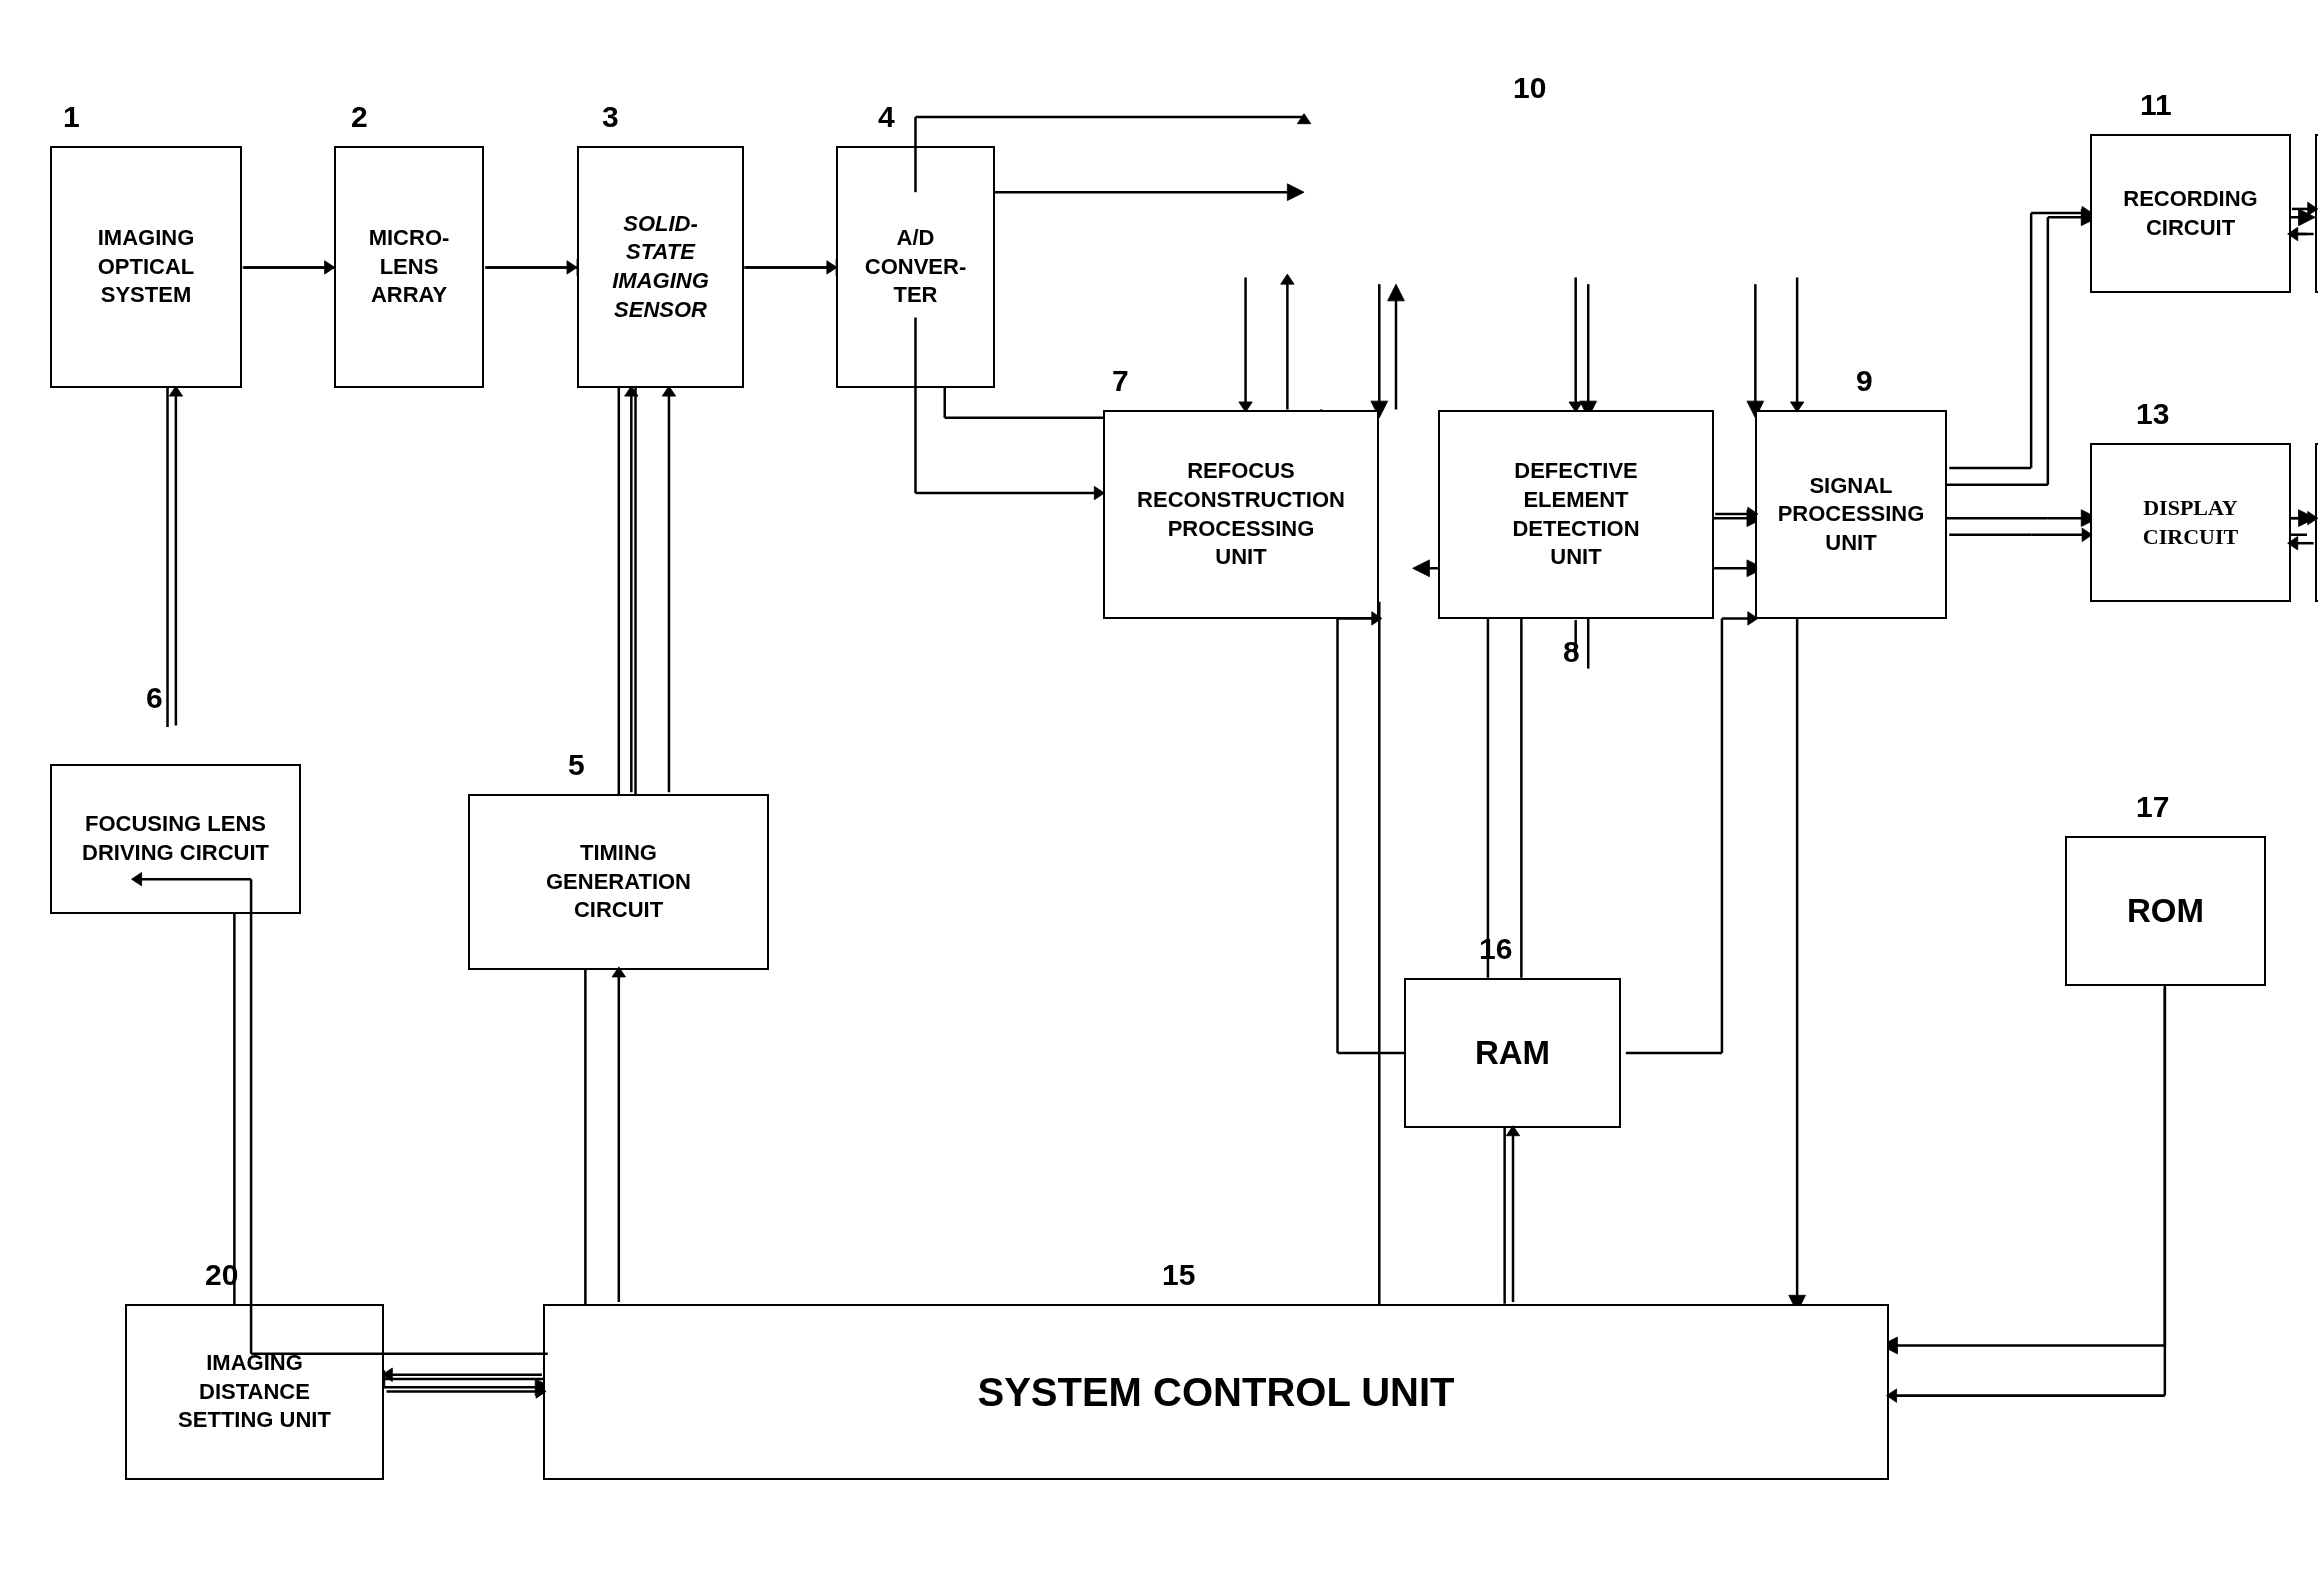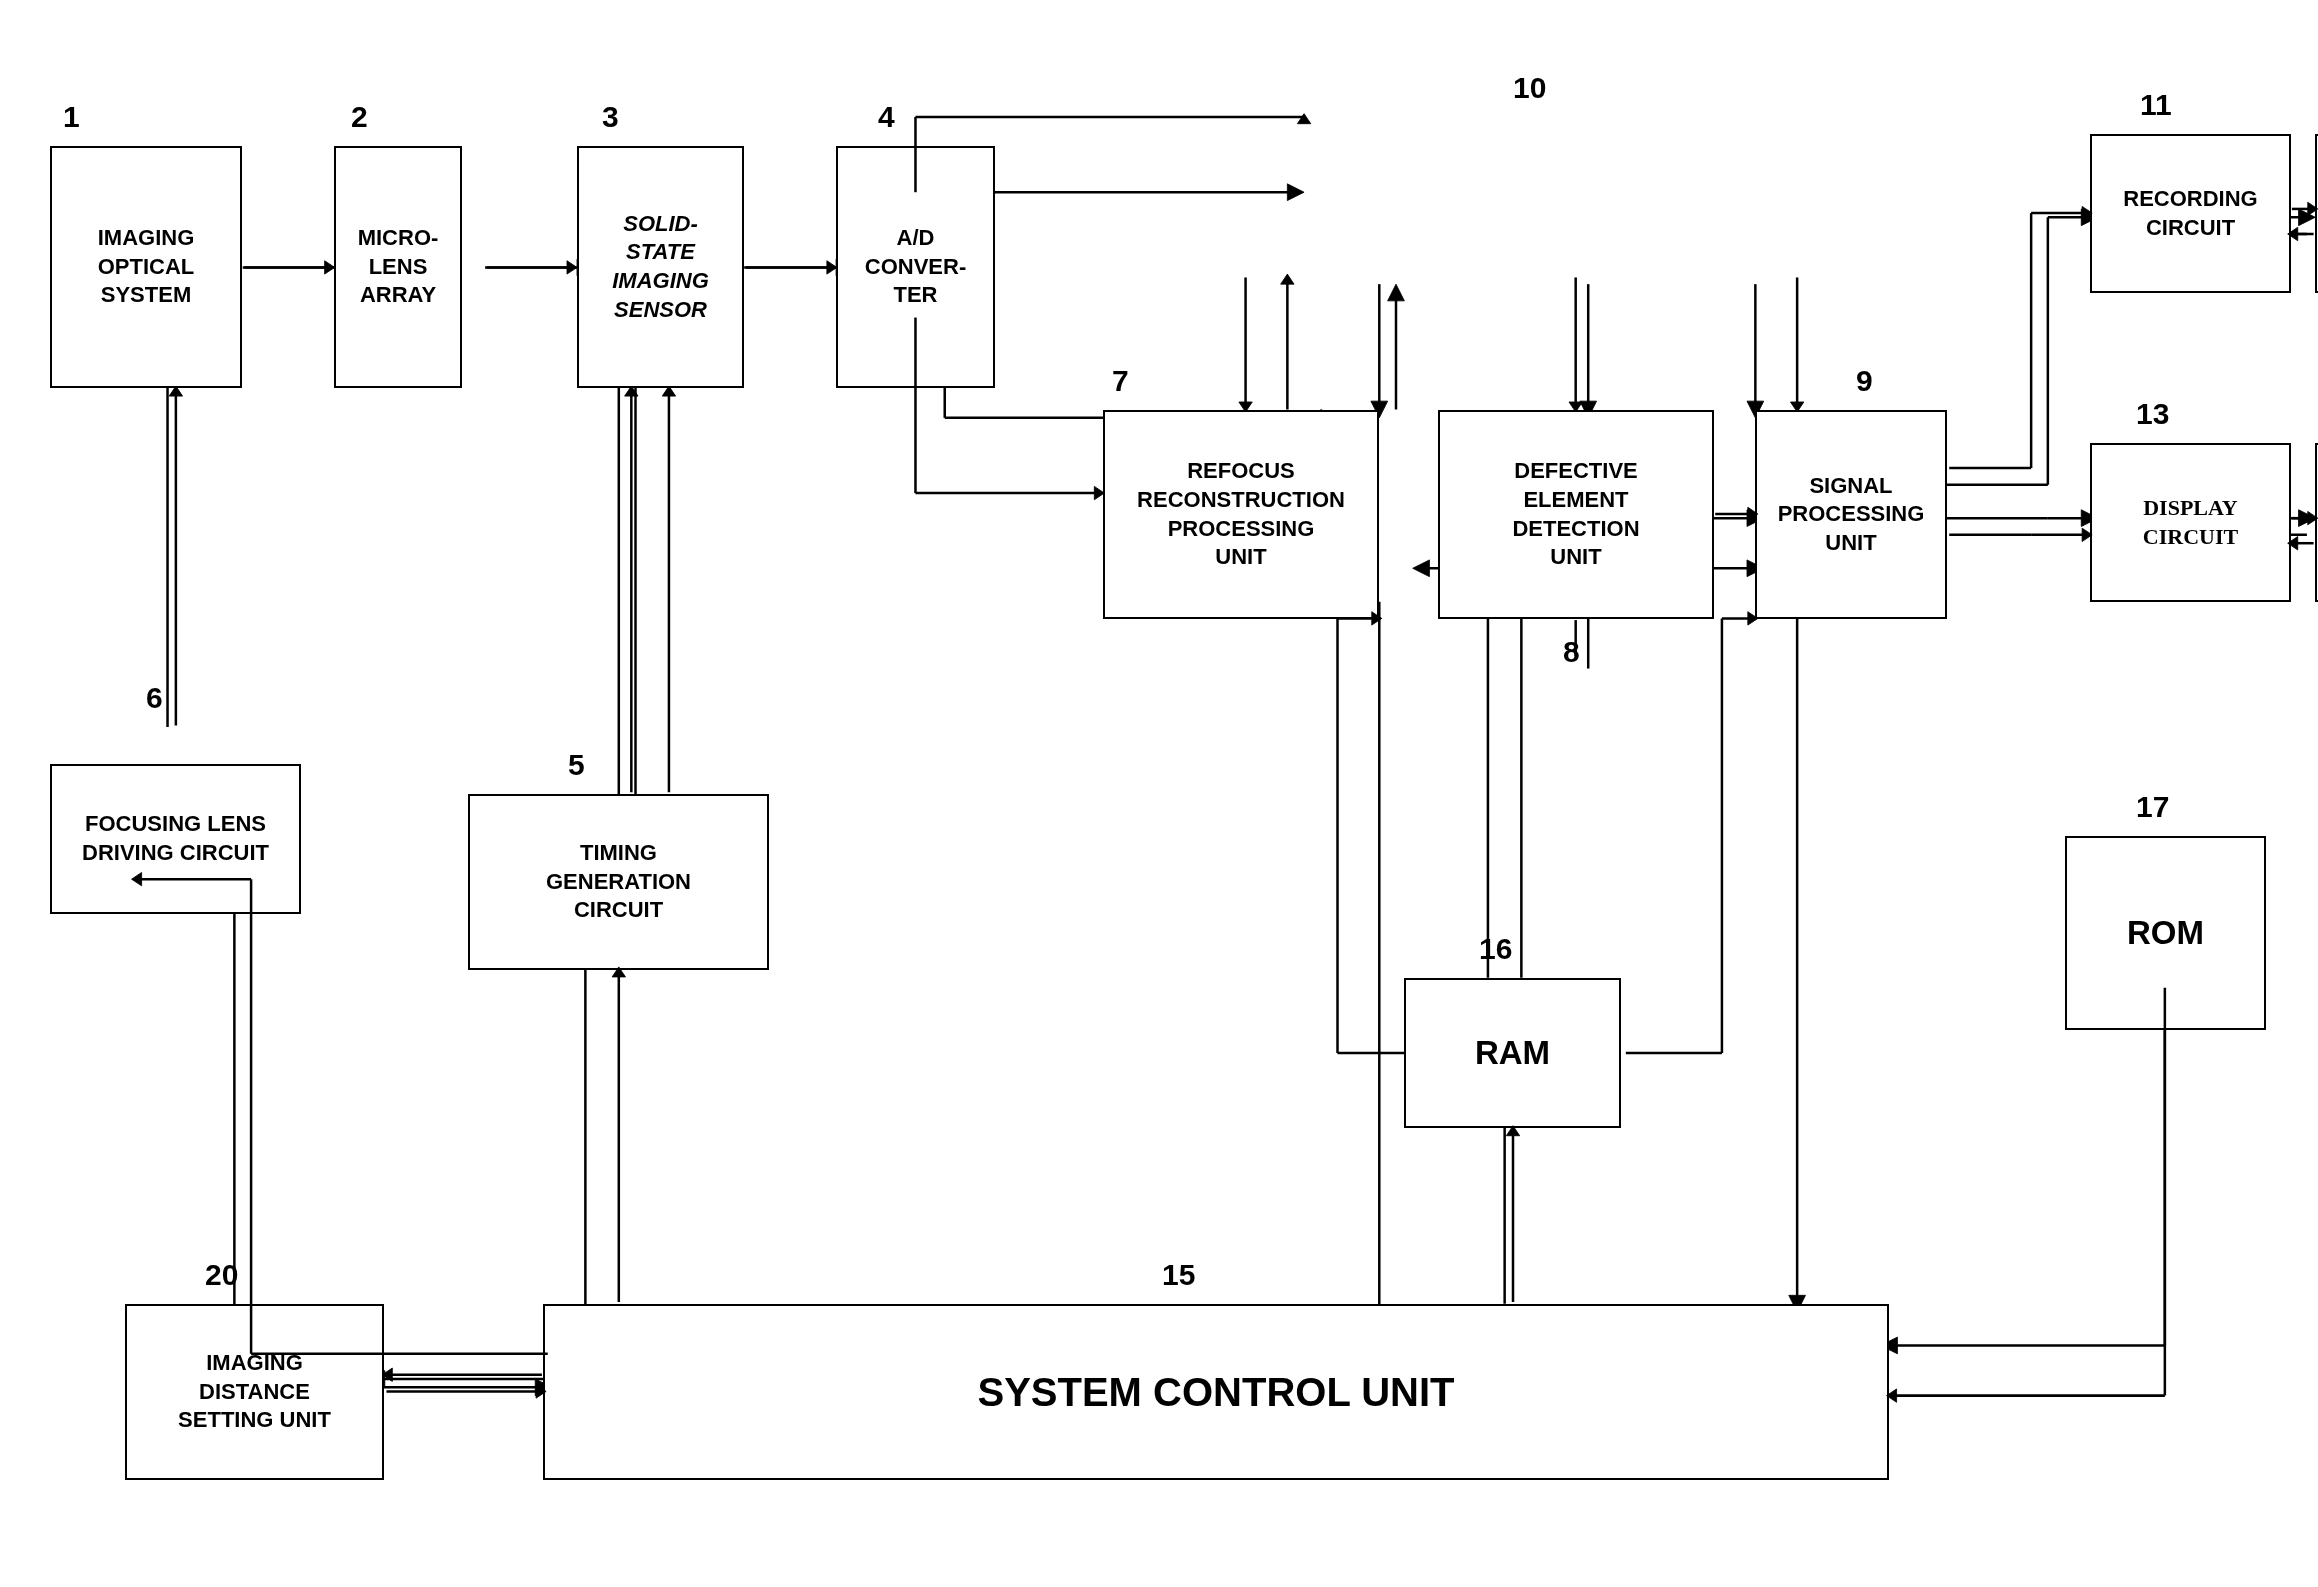--- a/index.html
+++ b/index.html
@@ -157,21 +157,21 @@
 
   </svg>
 
   <div class="block" style="left:50px; top:146px; width:192px; height:242px; font-size:22px;">
     <span>IMAGING
 OPTICAL
 SYSTEM</span>
   </div>
   <span class="label-num" style="left:63px; top:100px;">1</span>
 
-  <div class="block" style="left:334px; top:146px; width:128px; height:242px; font-size:22px;">
+  <div class="block" style="left:334px; top:146px; width:150px; height:242px; font-size:22px;">
     <span>MICRO-<br>LENS<br>ARRAY</span>
   </div>
   <span class="label-num" style="left:351px; top:100px;">2</span>
 
   <div class="block" style="left:577px; top:146px; width:167px; height:242px; font-size:22px;font-style:italic;">
     <span>SOLID-<br>STATE<br>IMAGING<br>SENSOR</span>
   </div>
   <span class="label-num" style="left:602px; top:100px;">3</span>
 
   <div class="block" style="left:836px; top:146px; width:159px; height:242px; font-size:22px;">
@@ -222,21 +222,21 @@
   <div class="block" style="left:50px; top:727px; width:251px; height:150px; font-size:22px;margin-top:37px;">
     <span>FOCUSING LENS<br>DRIVING CIRCUIT</span>
   </div>
   <span class="label-num" style="left:146px; top:681px;">6</span>
 
   <div class="block" style="left:1404px; top:978px; width:217px; height:150px; font-size:33px;">
     <span>RAM</span>
   </div>
   <span class="label-num" style="left:1479px; top:932px;">16</span>
 
-  <div class="block" style="left:2065px; top:836px; width:201px; height:194px; font-size:33px;">
+  <div class="block" style="left:2065px; top:836px; width:201px; height:150px; font-size:33px;">
     <span>ROM</span>
   </div>
   <span class="label-num" style="left:2136px; top:790px;">17</span>
 
   <div class="block" style="left:543px; top:1304px; width:1346px; height:176px; font-size:40px;">
     <span>SYSTEM CONTROL UNIT</span>
   </div>
   <span class="label-num" style="left:1162px; top:1258px;">15</span>
 
   <div class="block" style="left:125px; top:1304px; width:259px; height:176px; font-size:22px;">

